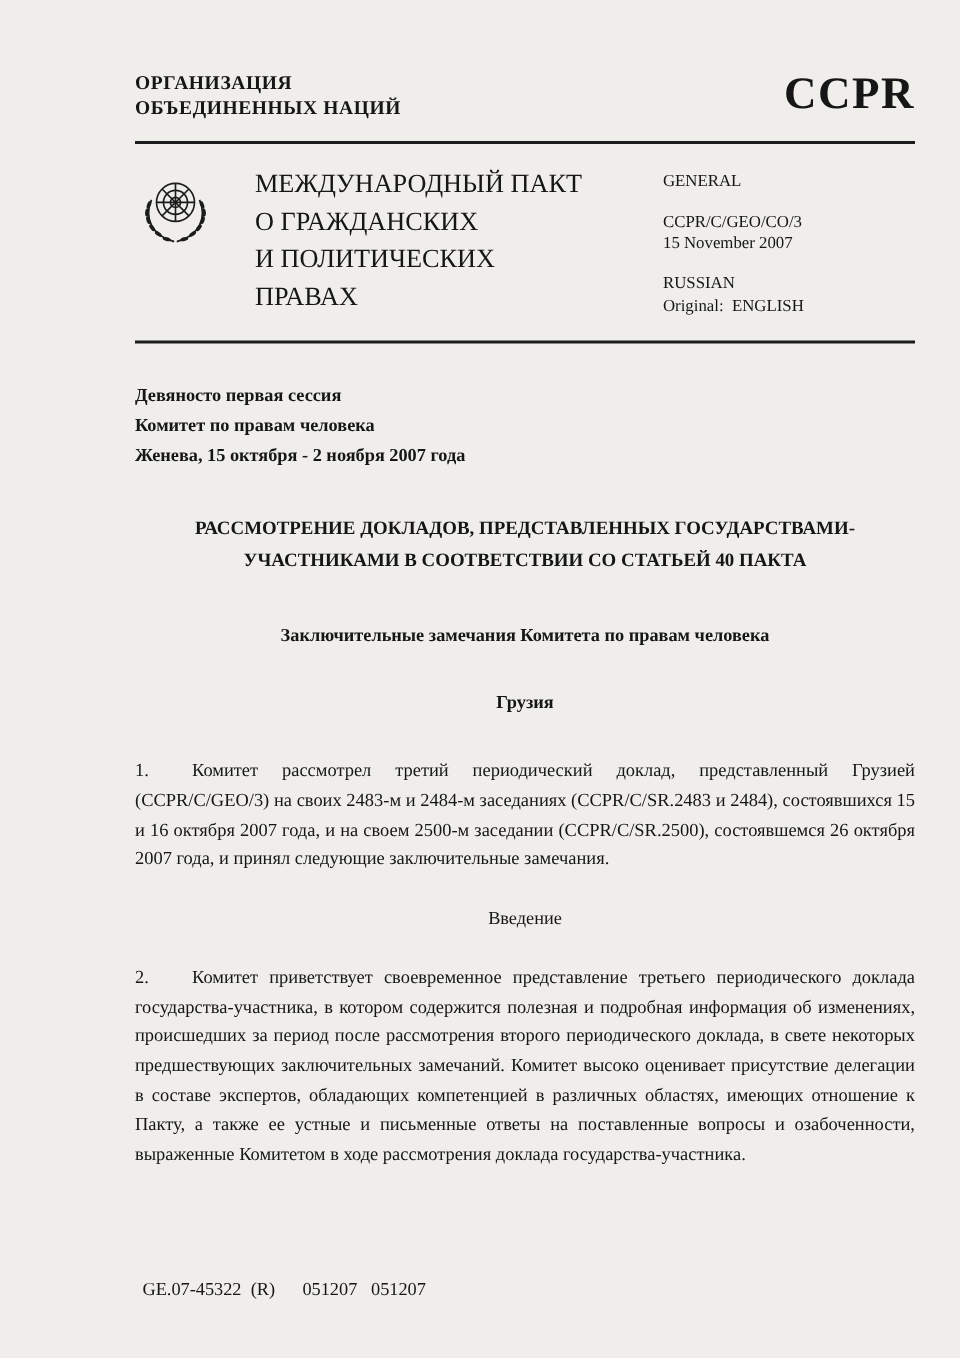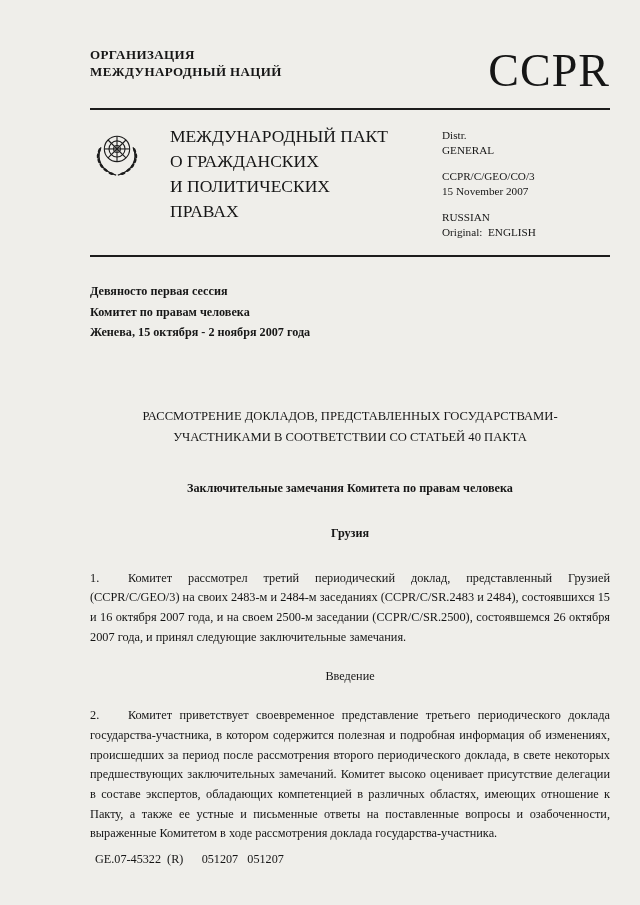--- a/index.html
+++ b/index.html
@@ -16,21 +16,21 @@
     left:90px;top:46px;
     width:520px;
   }
   
   .top-row{display:flex;justify-content:space-between;align-items:flex-start;}
   .org-name{
     font-weight:bold;font-size:13px;line-height:1.32;
     letter-spacing:.4px;white-space:pre-line;
   }
   .doc-code{
-    font-weight:normal;font-size:46px;line-height:1;
+    font-weight:bold;font-size:30px;line-height:1;
     margin-top:2px;letter-spacing:1px;
   }
   .rule{border-top:2px solid #1c1c1c;margin-top:14px;}
   
   .masthead{display:flex;margin-top:14px;}
   .emblem{width:54px;height:56px;flex:0 0 54px;margin-top:2px;}
   .covenant-title{
     font-size:17.5px;line-height:1.42;white-space:pre-line;
     margin-left:26px;width:248px;
   }
@@ -38,21 +38,21 @@
     margin-left:auto;width:168px;font-size:11.2px;line-height:1.3;
     padding-top:4px;
   }
   .distr-block .gap{height:12px;}
   .pre{white-space:pre;}
   .rule2{border-top:2px solid #1c1c1c;margin-top:16px;}
   
   .session{margin-top:24px;font-weight:bold;font-size:12.2px;line-height:1.65;}
   
   .main-heading{
-    margin-top:64px;text-align:center;font-weight:normal;
+    margin-top:28px;text-align:center;font-weight:bold;
     font-size:12.6px;line-height:1.7;white-space:pre-line;
   }
   .sub-heading{margin-top:32px;text-align:center;font-weight:bold;font-size:12.2px;}
   .country-heading{margin-top:30px;text-align:center;font-weight:bold;font-size:12.2px;}
   .section-heading{margin-top:22px;text-align:center;font-weight:normal;font-size:12.2px;}
   
   .para{
     margin:28px 0 0 0;font-size:12.3px;line-height:1.6;
     text-align:justify;
   }
@@ -64,21 +64,21 @@
     font-size:12.2px;white-space:pre;margin-top:36px;
   }
 </style>
 </head>
 <body>
 
 <div class="content">
 
   <div class="top-row">
     <div class="org-name">ОРГАНИЗАЦИЯ
-МЕЖДУНАРОДНЫЙ НАЦИЙ</div>
+ОБЪЕДИНЕННЫХ НАЦИЙ</div>
     <div class="doc-code">CCPR</div>
   </div>
   <div class="rule"></div>
 
   <div class="masthead">
     <svg class="emblem" viewBox="0 0 64 64" aria-hidden="true">
       <g stroke="#1c1c1c" fill="none" stroke-width="1.3">
         <circle cx="32" cy="26" r="15"></circle>
         <circle cx="32" cy="26" r="9.5"></circle>
         <circle cx="32" cy="26" r="4"></circle>
@@ -106,21 +106,20 @@
         <ellipse cx="39" cy="55" rx="3.2" ry="1.5" transform="rotate(165 39 55)"></ellipse>
       </g>
     </svg>
 
     <div class="covenant-title">МЕЖДУНАРОДНЫЙ ПАКТ
 О ГРАЖДАНСКИХ
 И ПОЛИТИЧЕСКИХ
 ПРАВАХ</div>
 
     <div class="distr-block">
-      <div>Distr.</div>
       <div>GENERAL</div>
       <div class="gap"></div>
       <div>CCPR/C/GEO/CO/3</div>
       <div>15 November 2007</div>
       <div class="gap"></div>
       <div>RUSSIAN</div>
       <div class="pre">Original:  ENGLISH</div>
     </div>
   </div>
   <div class="rule2"></div>

